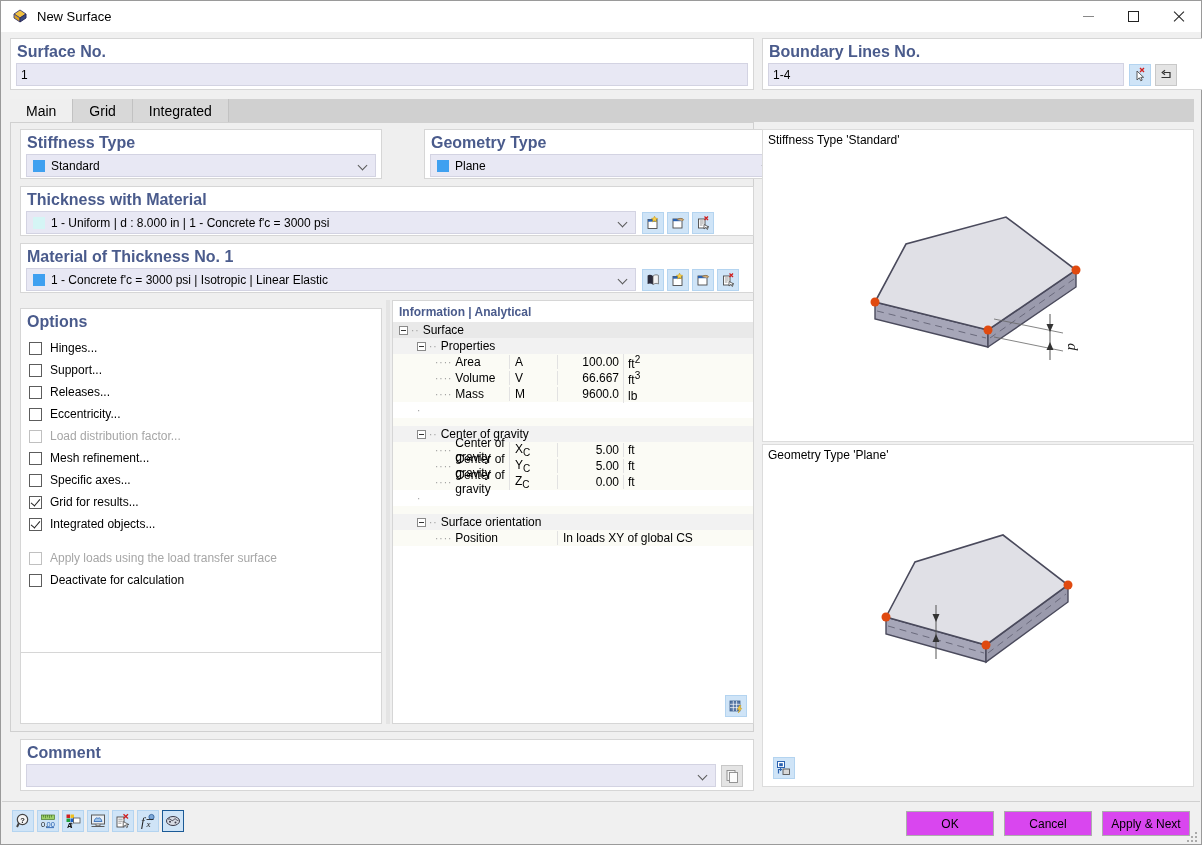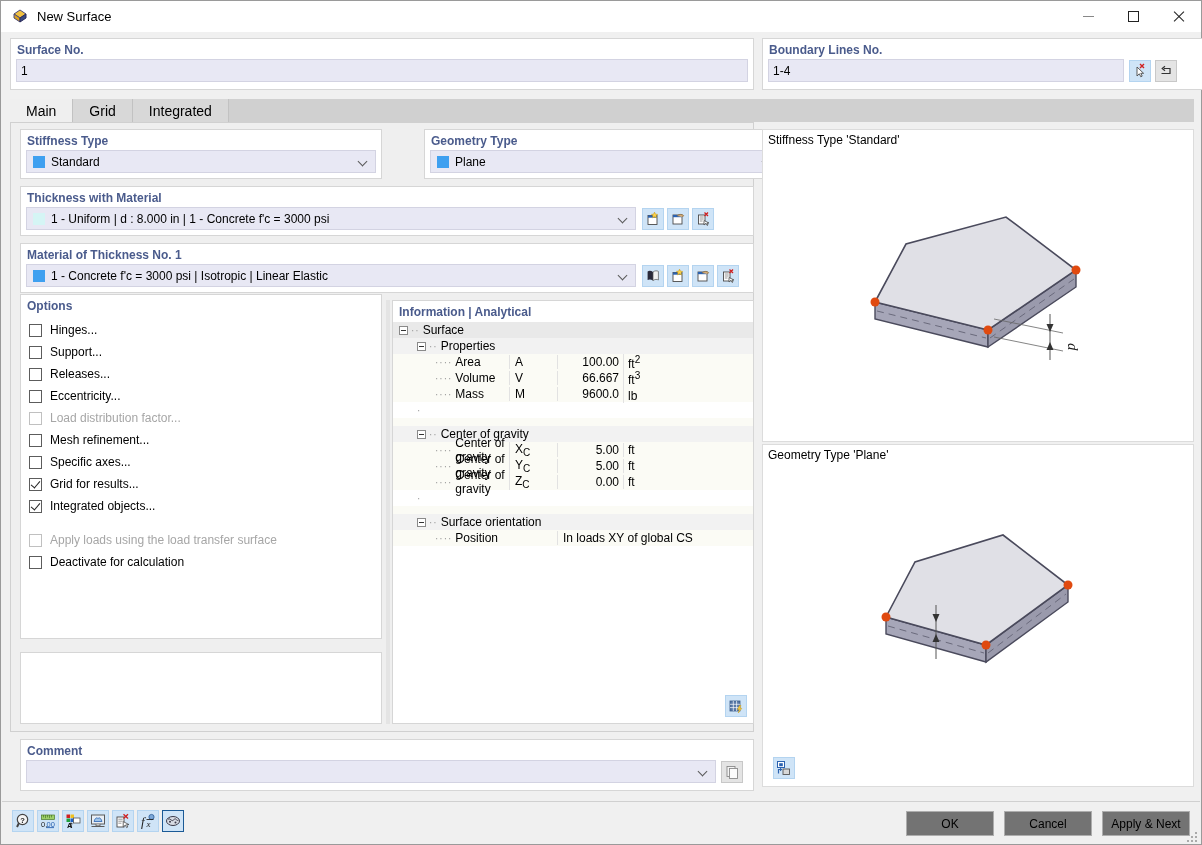--- a/index.html
+++ b/index.html
@@ -49,21 +49,21 @@
 
   
   .group {
     position: absolute;
     background: #ffffff;
     border: 1px solid #d6d6d6;
   }
   .group-label {
     color: #4a5b8c;
     font-weight: bold;
-    font-size: 12px;
+    font-size: 16px;
     padding: 4px 0 2px 6px;
   }
   .field {
     background: #e8e8f4;
     border: 1px solid #d3d3e2;
     height: 23px;
     display: flex; align-items: center;
     padding: 0 4px;
     font-size: 12px;
   }
@@ -167,21 +167,21 @@
     font-size: 12px; padding: 3px 0 0 5px; color: #000;
   }
 
   
   .btmbar {
     position: absolute; left: 1px; top: 800px; width: 1198px; height: 43px;
     background: #f0f0f0; border-top: 1px solid #d0d0d0;
   }
   .dlgbtn {
     height: 25px; width: 88px;
-    background: #737373; border: 1px solid #adadad;
+    background: #d946ef; border: 1px solid #adadad;
     font-size: 12px; font-family: "Liberation Sans", sans-serif;
     display: inline-flex; align-items: center; justify-content: center;
   }
   .resize-grip {
     position: absolute; right: 3px; bottom: 2px; width: 10px; height: 10px;
   }
   .resize-grip i {
     position: absolute; width: 2px; height: 2px; background: #aaa;
   }
 </style>
@@ -342,21 +342,21 @@
           <svg width="16" height="16" viewBox="0 0 16 16">
             <rect x="3.5" y="4" width="6.5" height="9" fill="#fff" stroke="#4a4a4a" stroke-width="0.9"></rect>
             <path d="M4.8 6 H8.7 M4.8 8 H8.7 M4.8 10 H7.5" stroke="#6a6a6a" stroke-width="0.7"></path>
             <path d="M9 9.5 L9 14 L11 12.3 L12 14.4 L13 14 L12 12 L14 12 Z" fill="#fff" stroke="#4a4a4a" stroke-width="0.8"></path>
             <path d="M9.5 1.5 L13 5 M13 1.5 L9.5 5" stroke="#d02020" stroke-width="1.3"></path>
           </svg>
         </div>
       </div>
     </div>
 
-    <div class="group" style="left:9px; top:171px; width:362px; height:345px;">
+    <div class="group" style="left:9px; top:185px; width:362px; height:345px;">
       <div class="group-label">Options</div>
       <div style="margin-top:4px;">
         <div class="opt">
           <span class="cb"></span>
           <span class="opt-label">Hinges...</span>
         </div>
         <div class="opt">
           <span class="cb"></span>
           <span class="opt-label">Support...</span>
         </div>

